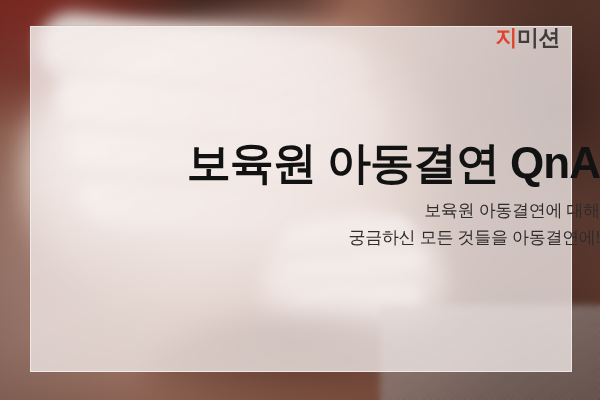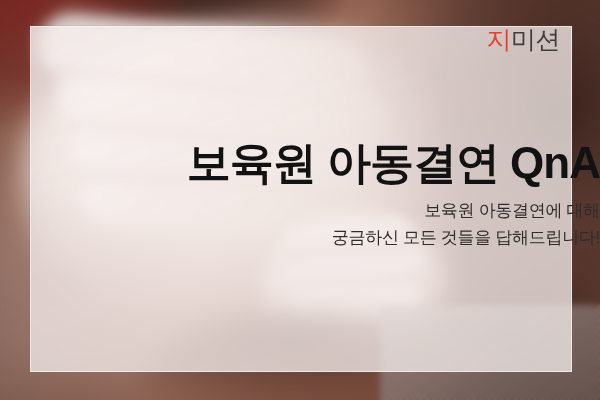--- a/index.html
+++ b/index.html
@@ -147,22 +147,22 @@
     border: 1px solid rgba(255,255,255,0.55);
     box-shadow: 0 0 0 1px rgba(120,95,90,0.10);
     box-sizing: border-box;
   }
 
   
   .logo {
     position: absolute;
     right: 40px;
     top: 27px;
-    font-size: 25px;
-    font-weight: normal;
+    font-size: 22px;
+    font-weight: bold;
     letter-spacing: -0.5px;
     line-height: 1;
     white-space: nowrap;
   }
   .logo .mark { color: #e0432f; }
   .logo .word { color: #3f3c3b; }
 
   
   .content {
     position: absolute;
@@ -219,17 +219,17 @@
   <div class="card"></div>
 
   <div class="logo">
     <span class="mark">지</span><span class="word">미션</span>
   </div>
 
   <div class="content">
     <h1 class="title">보육원 아동결연 QnA</h1>
     <p class="subtitle">
       <span class="line">보육원 아동결연에 대해</span>
-      <span class="line">궁금하신 모든 것들을 답해드립니다!</span>
+      <span class="line">궁금하신 모든 것들을 아동결연에!</span>
     </p>
   </div>
 
 </div>
 
 </body></html>

